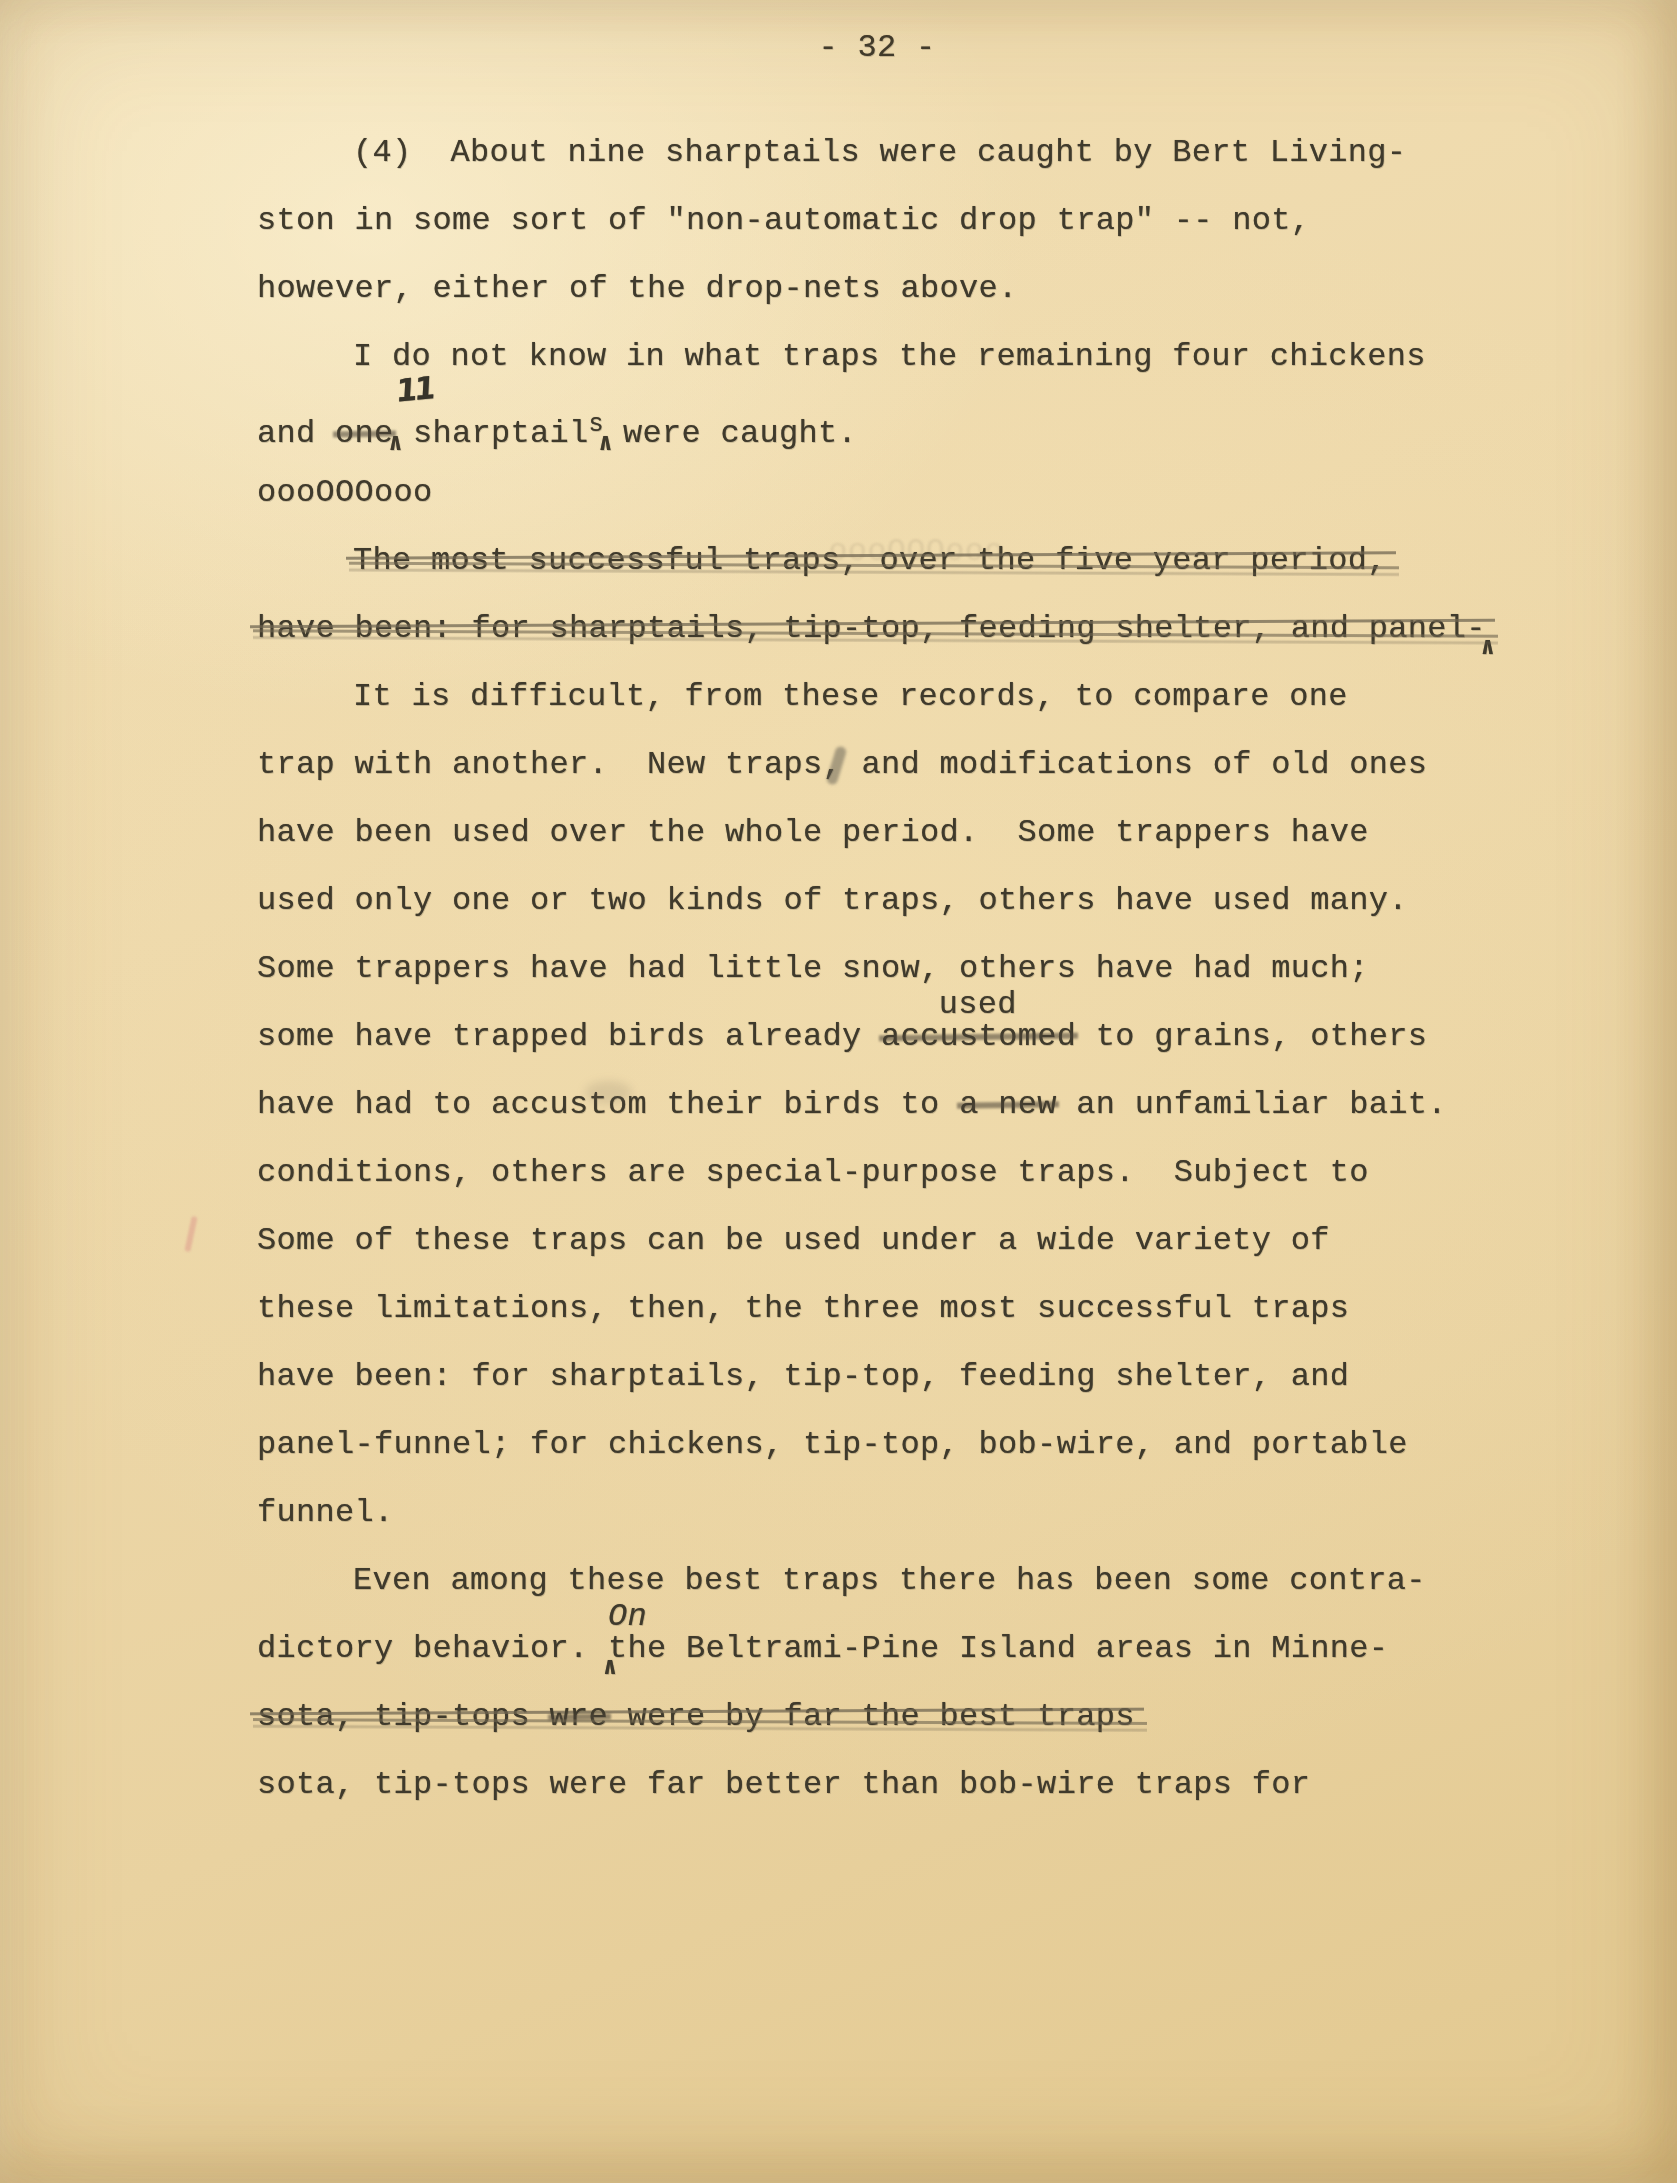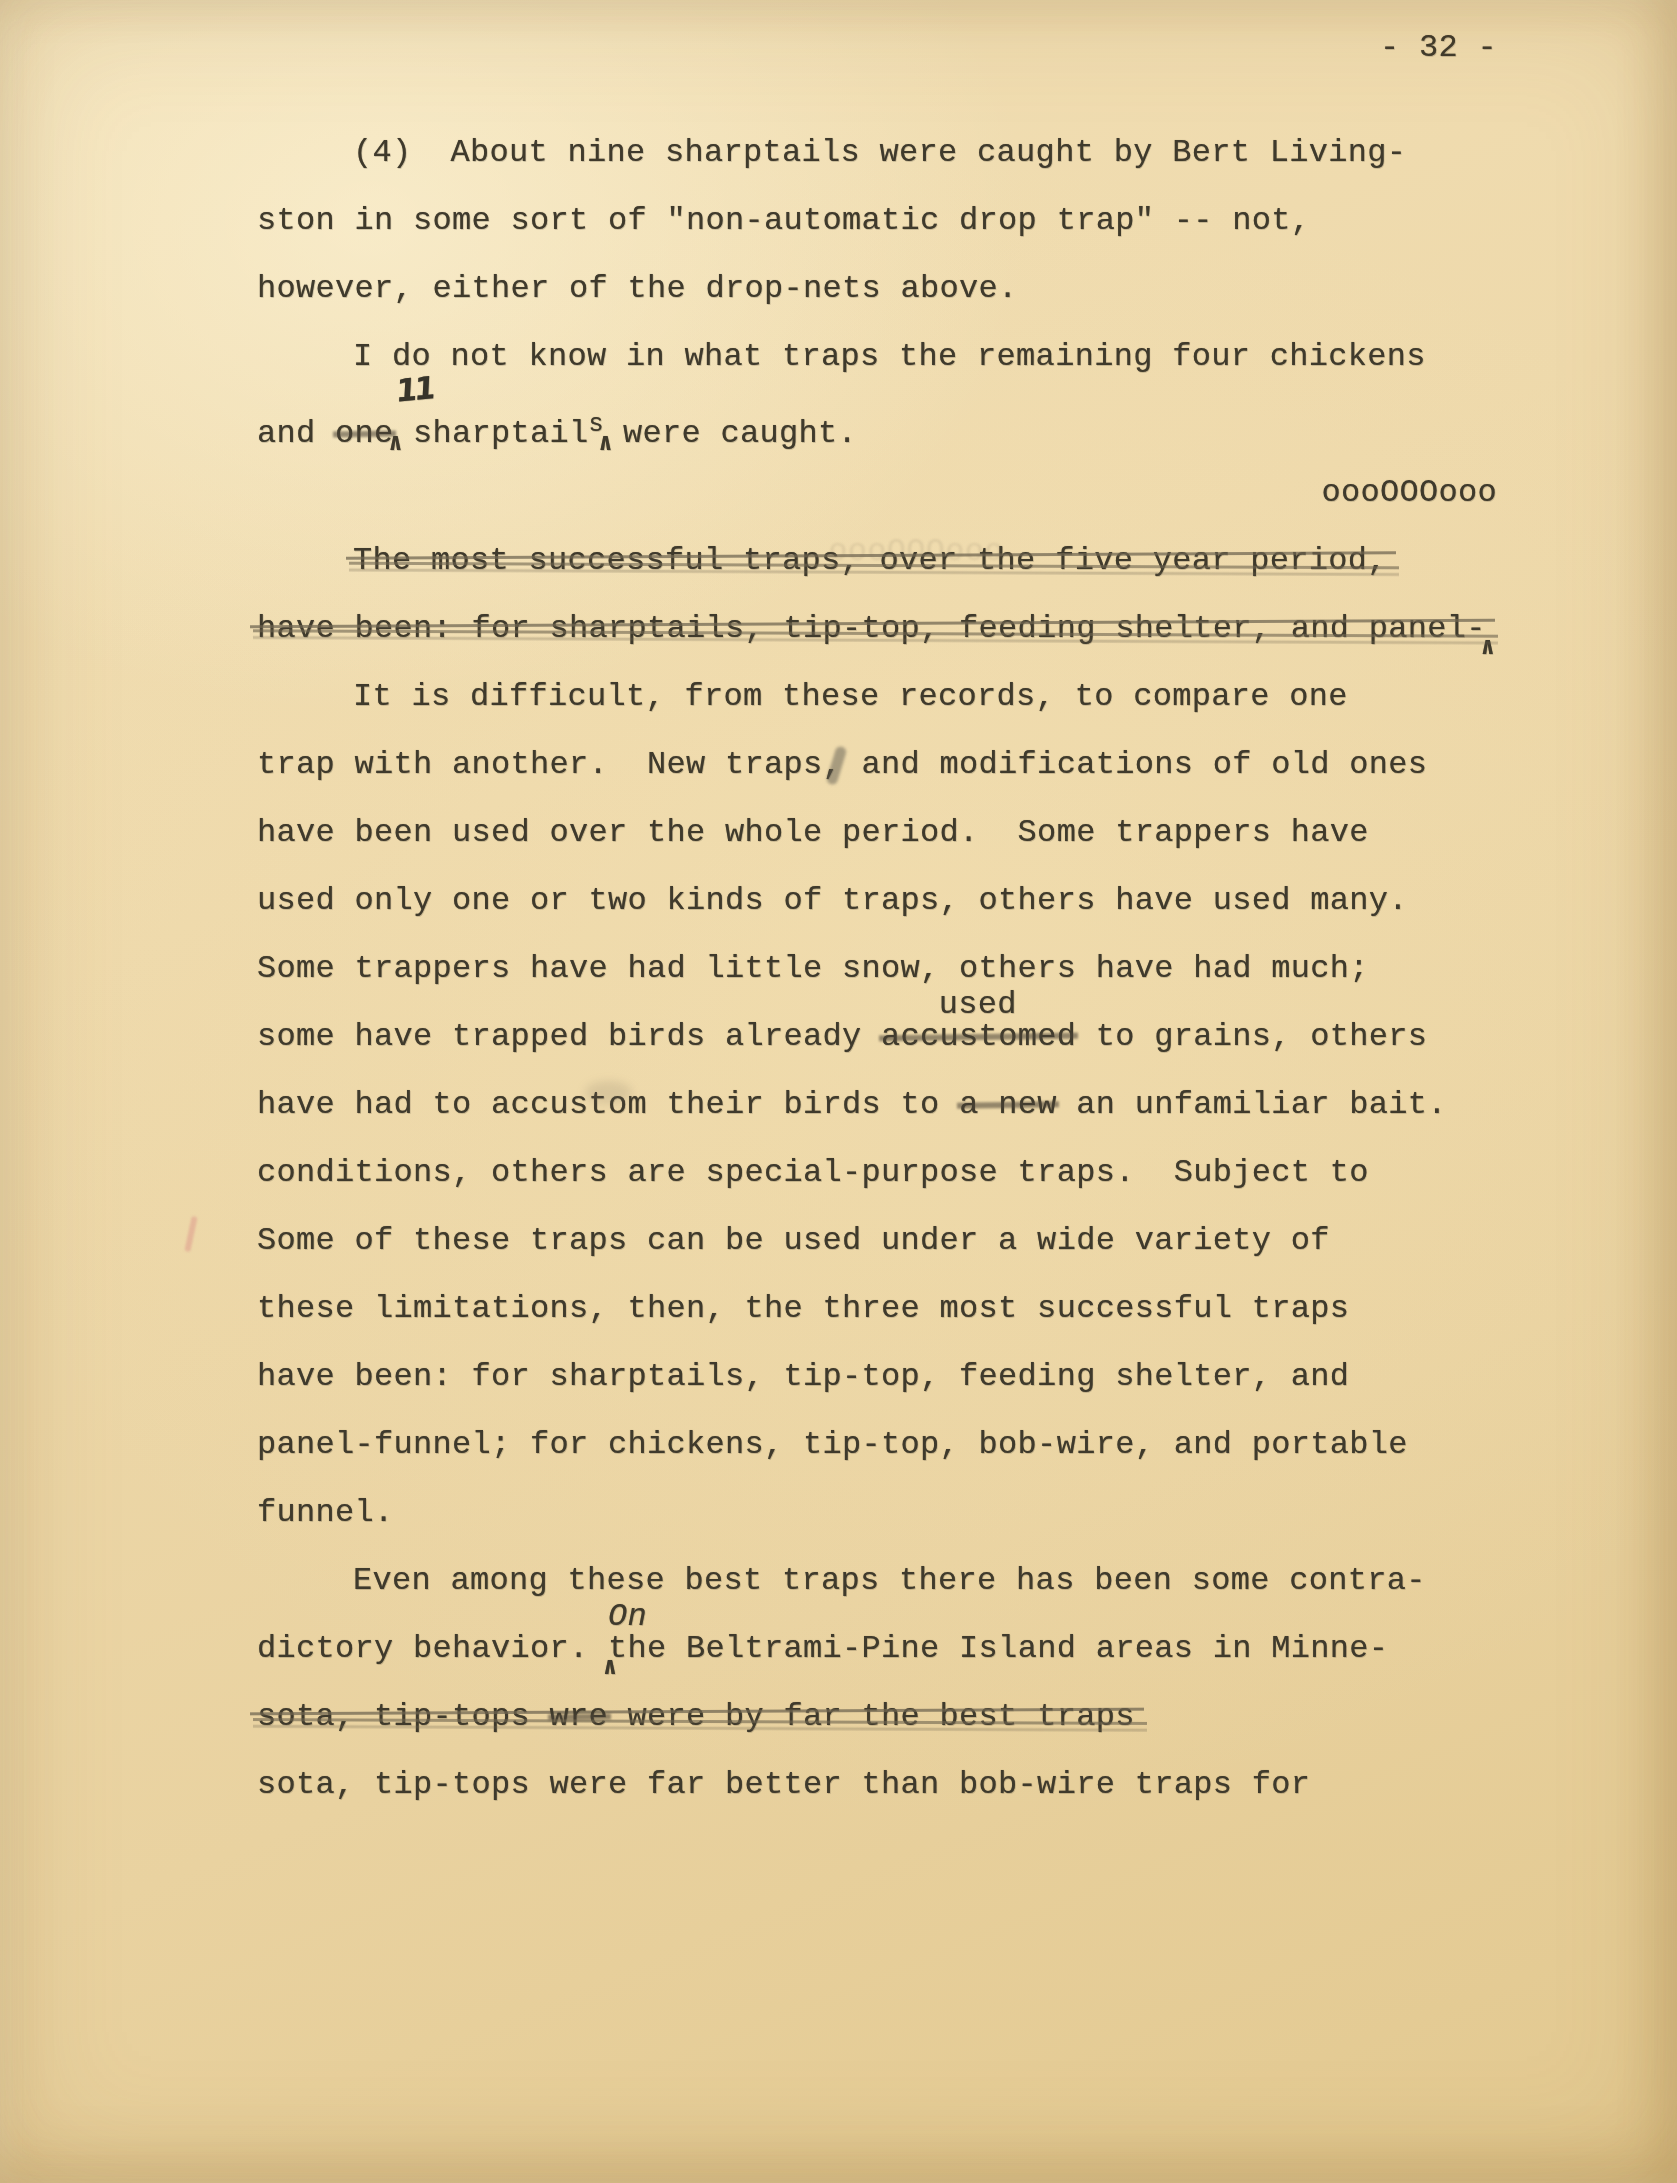--- a/index.html
+++ b/index.html
@@ -17,31 +17,31 @@
   .page::after{
     content:"";position:absolute;inset:0;pointer-events:none;
     box-shadow:
       inset 0 0 127px rgba(146,106,44,.20),
       inset -18.7px 0 47px rgba(130,92,34,.14),
       inset 0 -23px 60px rgba(130,92,34,.13),
       inset 9.3px 0 27px rgba(255,250,228,.25);
   }
   .pagenum{
     position:absolute;left:257px;top:29px;width:1240px;
-    text-align:right;font-size:32px;line-height:1.2;letter-spacing:0.3px;
+    text-align:center;font-size:32px;line-height:1.2;letter-spacing:0.3px;
     text-shadow:0 0 0.8px rgba(58,52,40,.55), 0.7px 0.7px 0.4px rgba(58,52,40,.18);
   }
   #text-col{position:absolute;left:257px;top:119px;width:1240px;}
   .line{
     height:68px;line-height:68px;font-size:32px;letter-spacing:0.3px;
     white-space:pre;position:relative;
     text-shadow:0 0 0.8px rgba(58,52,40,.55), 0.7px 0.7px 0.4px rgba(58,52,40,.18);
   }
   .line.indent{padding-left:5ch;}
-  .line.center{text-align:right;}
+  .line.center{text-align:left;}
   
   .del{position:relative;display:inline-block;}
   .del::after{
     content:"";position:absolute;left:-2px;right:-2px;top:31px;height:6px;
     background:rgba(72,66,53,.55);filter:blur(0.9px);transform:rotate(-.8deg);
   }
   
   .pencil{position:relative;display:inline-block;}
   .pencil::before{
     content:"";position:absolute;left:-6.7px;right:-9.3px;top:27px;height:3.3px;

